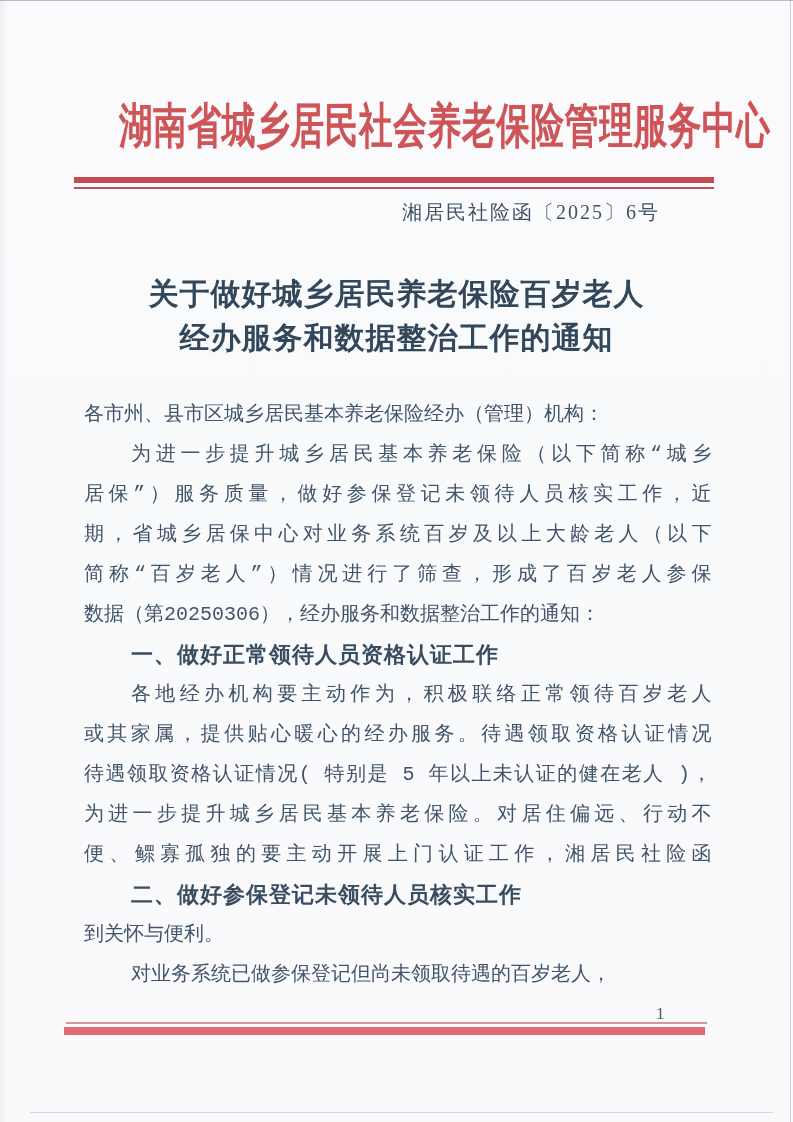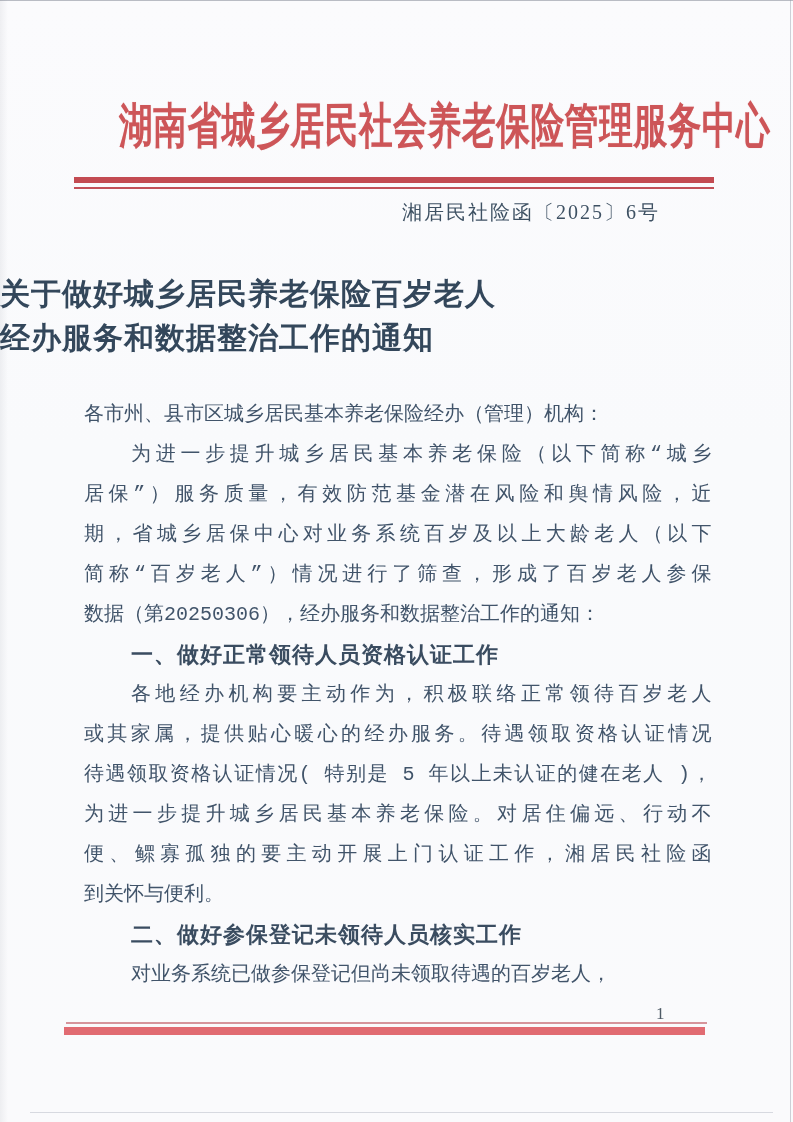--- a/index.html
+++ b/index.html
@@ -31,21 +31,21 @@
   .rule-thin{position:absolute;top:187px;left:74px;width:640px;height:2px;background:#c25058;}
 
   .doc-number{
     position:absolute;top:199px;left:0;right:133px;
     text-align:right;font-size:20px;color:#3e5163;letter-spacing:2px;
   }
 
   
   .doc-title{
     position:absolute;top:272px;left:0;width:100%;
-    text-align:left;font-weight:bold;color:#33475b;
+    text-align:center;font-weight:bold;color:#33475b;
     font-size:30px;line-height:44px;letter-spacing:1px;
   }
 
   
   .body-block{position:absolute;top:395px;left:84px;width:628px;}
   .line{
     height:40px;line-height:40px;font-size:20px;color:#41546a;
     white-space:nowrap;
     font-family:Liberation Mono, monospace;
   }
@@ -81,32 +81,32 @@
   <div class="doc-number">湘居民社险函〔2025〕6号</div>
 
   <div class="doc-title">
     <div>关于做好城乡居民养老保险百岁老人</div>
     <div>经办服务和数据整治工作的通知</div>
   </div>
 
   <div class="body-block">
     <div class="line">各市州、县市区城乡居民基本养老保险经办（管理）机构：</div>
     <div class="line justify indent">为进一步提升城乡居民基本养老保险（以下简称“城乡</div>
-    <div class="line justify">居保”）服务质量，有效防范基金潜在风险和舆情风险，近</div>
+    <div class="line justify">居保”）服务质量，做好参保登记未领待人员核实工作，近</div>
     <div class="line justify">期，省城乡居保中心对业务系统百岁及以上大龄老人（以下</div>
     <div class="line justify">简称“百岁老人”）情况进行了筛查，形成了百岁老人参保</div>
     <div class="line">数据（第20250306），经办服务和数据整治工作的通知：</div>
     <div class="line heading indent">一、做好正常领待人员资格认证工作</div>
     <div class="line justify indent">各地经办机构要主动作为，积极联络正常领待百岁老人</div>
     <div class="line justify">或其家属，提供贴心暖心的经办服务。待遇领取资格认证情况</div>
     <div class="line justify">待遇领取资格认证情况( 特别是 5 年以上未认证的健在老人 )，</div>
     <div class="line justify">为进一步提升城乡居民基本养老保险。对居住偏远、行动不</div>
     <div class="line justify">便、鳏寡孤独的要主动开展上门认证工作，湘居民社险函</div>
+    <div class="line heading indent">二、做好参保登记未领待人员核实工作</div>
     <div class="line">到关怀与便利。</div>
-    <div class="line heading indent">二、做好参保登记未领待人员核实工作</div>
     <div class="line indent">对业务系统已做参保登记但尚未领取待遇的百岁老人，</div>
   </div>
 
   <div class="page-number">1</div>
   <div class="footer-rule-thin"></div>
   <div class="footer-rule-thick"></div>
 
 </div>
 
 </body></html>

